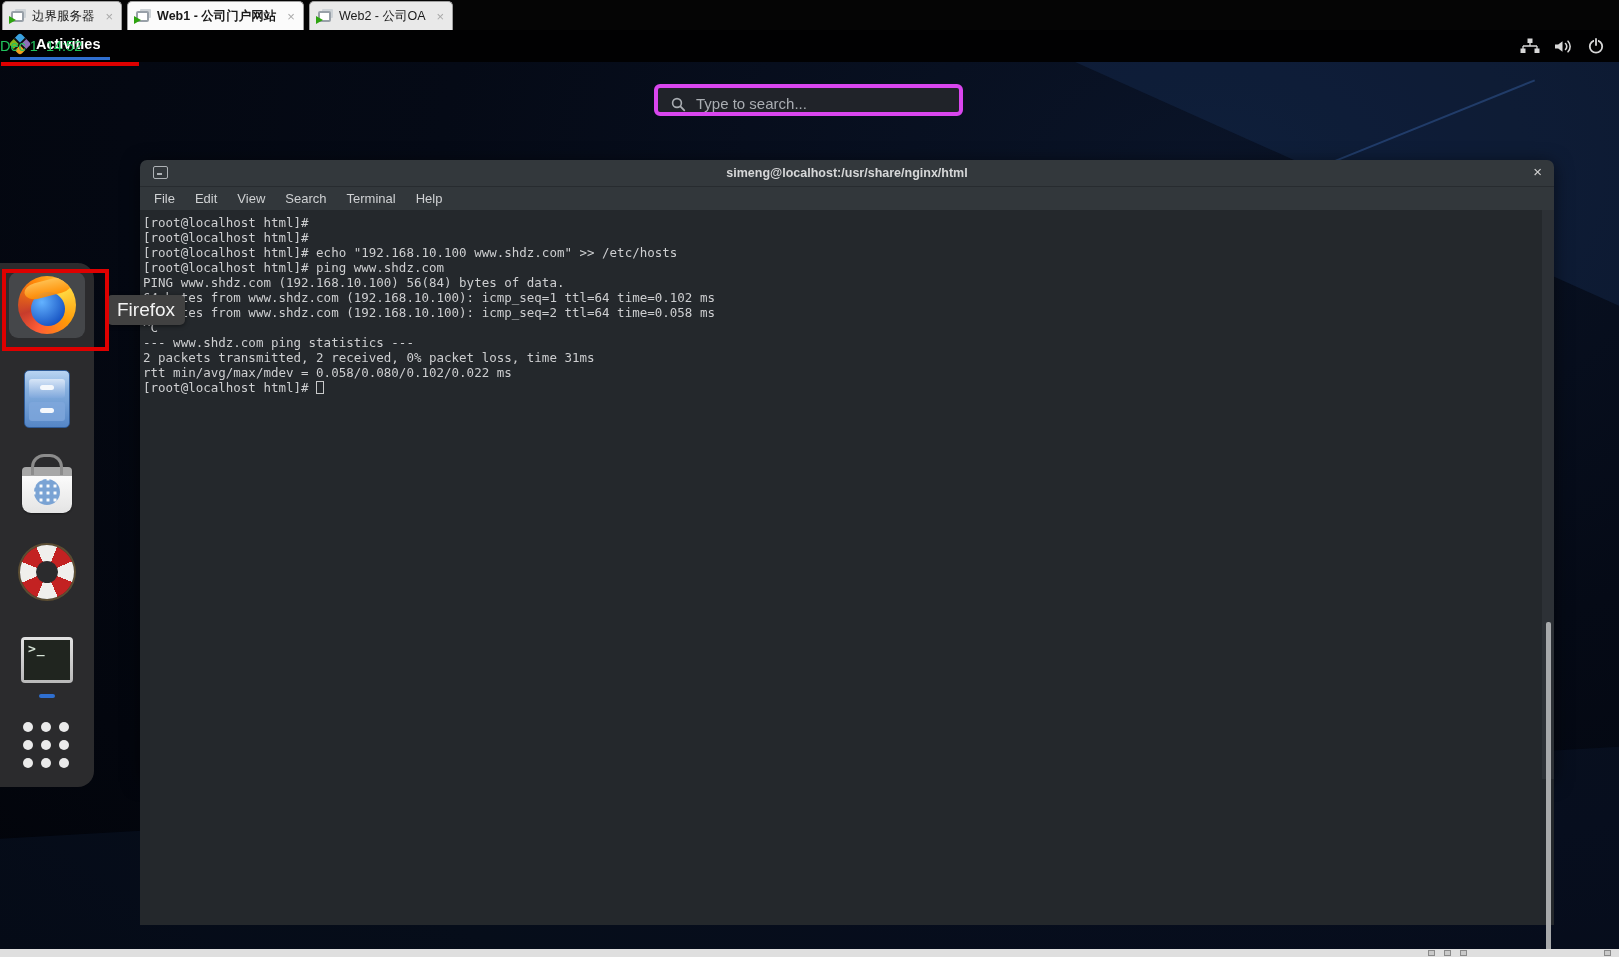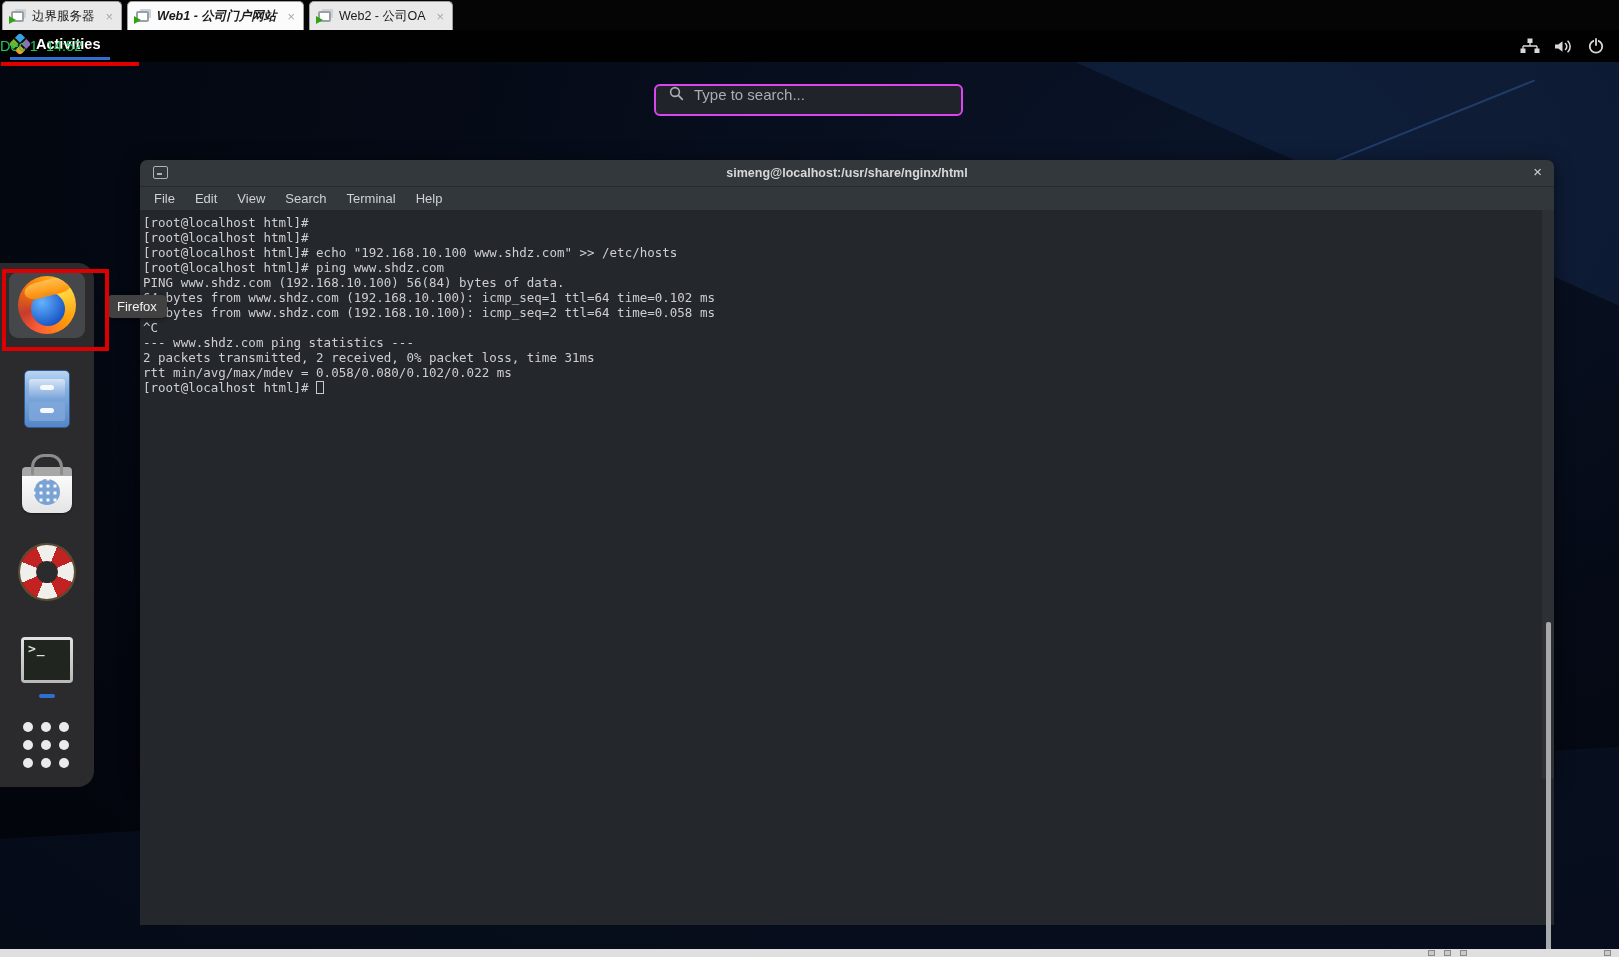--- a/index.html
+++ b/index.html
@@ -5,21 +5,21 @@
   * { margin:0; padding:0; box-sizing:border-box; }
   body { background:#000; font-family:"Liberation Sans", sans-serif; }
   #screen { position:relative; width:1619px; height:957px; overflow:hidden; background:#000; }
 
   
   .vm-tabbar { position:absolute; top:0; left:0; width:100%; height:30px; background:#050505;
     display:flex; align-items:flex-end; padding-left:2px; z-index:40; }
   .vm-tab { height:29px; display:flex; align-items:center; padding:0 8px 0 8px; margin-right:5px;
     background:#e9e9e9; border:1px solid #9f9f9f; border-bottom:none; border-radius:5px 5px 0 0;
     font-size:12.5px; color:#1a1a1a; cursor:default;text-align:center; }
-  .vm-tab.active { background:#fbfbfb; font-weight:bold;font-style:italic; }
+  .vm-tab.active { background:#fbfbfb; font-weight:bold; }
   .vm-ico { display:inline-block; width:13px; height:11px; border:2px solid #98a0a8; border-radius:2px;
     background:#fff; position:relative; box-shadow:3px -3px 0 -1px #cdd2d6; }
   .vm-ico::after { content:''; position:absolute; left:-4px; bottom:-4px;
     border-top:4px solid transparent; border-bottom:4px solid transparent; border-left:7px solid #2ea410; }
   .vm-label { margin:0 7px 0 8px; white-space:nowrap; }
   .vm-close { color:#a9a9a9; font-size:13px; line-height:13px; margin-left:4px; font-weight:normal; }
 
   
   .desktop { position:absolute; left:0; top:30px; right:0; bottom:8px; z-index:1;
     background:radial-gradient(ellipse at 75% 15%, #0a1428 0%, #050a16 45%, #02040a 100%); }
@@ -42,22 +42,22 @@
                linear-gradient(#0e0e0e,#0e0e0e) center/2px 100% no-repeat; }
   .activities-label { color:#fff; font-size:14.5px; font-weight:bold; }
   .activities-underline { position:absolute; left:10px; top:27px; width:100px; height:2.5px; background:#2f6fd0; }
   .clock { position:absolute; left:0; right:0; top:8px; text-align:left; color:#22c55e;
     font-size:14.5px; font-weight:normal; white-space:pre; }
   .tray { position:absolute; right:14px; top:7px; display:flex; align-items:center; gap:13px; }
   .tray svg { display:block; }
 
   
   .search-box { position:absolute; left:654px; top:84px; width:309px; height:32px; z-index:10;
-    background:#202329; border:2px solid #d946ef; border-radius:6px;
-    display:flex; align-items:flex-start; padding-left:13px; gap:10px; }
+    background:#202329; border:4px solid #d946ef; border-radius:6px;
+    display:flex; align-items:flex-end; padding-left:13px; gap:10px; }
   .search-box span { color:#a9adb2; font-size:15px; }
 
   
   .dock { position:absolute; left:0; top:263px; width:94px; height:524px; background:#2b2b2d;
     border-radius:0 16px 16px 0; z-index:5; }
   .dock-slot { position:absolute; left:15px; width:64px; height:64px;
     display:flex; align-items:center; justify-content:center; }
   .hover-bg { position:absolute; left:9px; top:9px; width:76px; height:66px; background:#45474a;
     border-radius:9px; }
 
@@ -98,21 +98,21 @@
     font-size:13px; font-weight:bold; color:#d7e4d7; padding:1px 0 0 4px; letter-spacing:1px; }
 
   .running-dash { position:absolute; left:39px; top:431px; width:16px; height:3.5px; border-radius:2px;
     background:#2f6fd0; }
 
   .grid-dots { position:absolute; left:23px; top:459px; display:grid;
     grid-template-columns:repeat(3,10px); grid-template-rows:repeat(3,10px); gap:8px; }
   .grid-dots i { width:10px; height:10px; border-radius:50%; background:#eaeaea; }
 
   .tooltip { position:absolute; left:107px; top:295px; z-index:20; background:#414141; color:#f2f2f2;
-    font-size:13px; padding:4px 10px; border-radius:5px; box-shadow:0 1px 4px rgba(0,0,0,.5); }
+    font-size:19px; padding:4px 10px; border-radius:5px; box-shadow:0 1px 4px rgba(0,0,0,.5); }
 
   
   .anno { position:absolute; border:4px solid #de0000; z-index:30; }
   .anno-activities { left:1px; top:29px; width:138px; height:37px; }
   .anno-firefox { left:2px; top:269px; width:107px; height:82px; }
 
   
   .term-window { position:absolute; left:140px; top:160px; width:1414px; height:619px; z-index:3;
     border-radius:7px 7px 0 0; box-shadow:0 3px 18px rgba(0,0,0,.55); }
   .term-titlebar { height:26px; background:#33383c; border-radius:7px 7px 0 0; position:relative;

